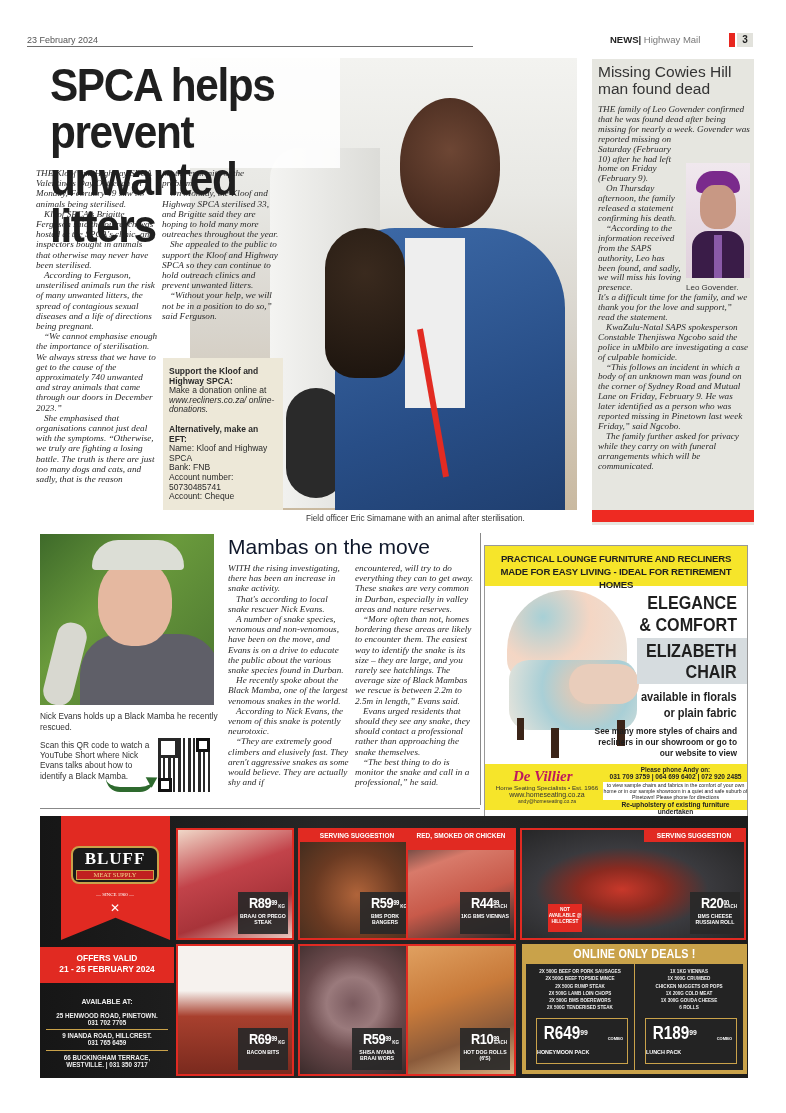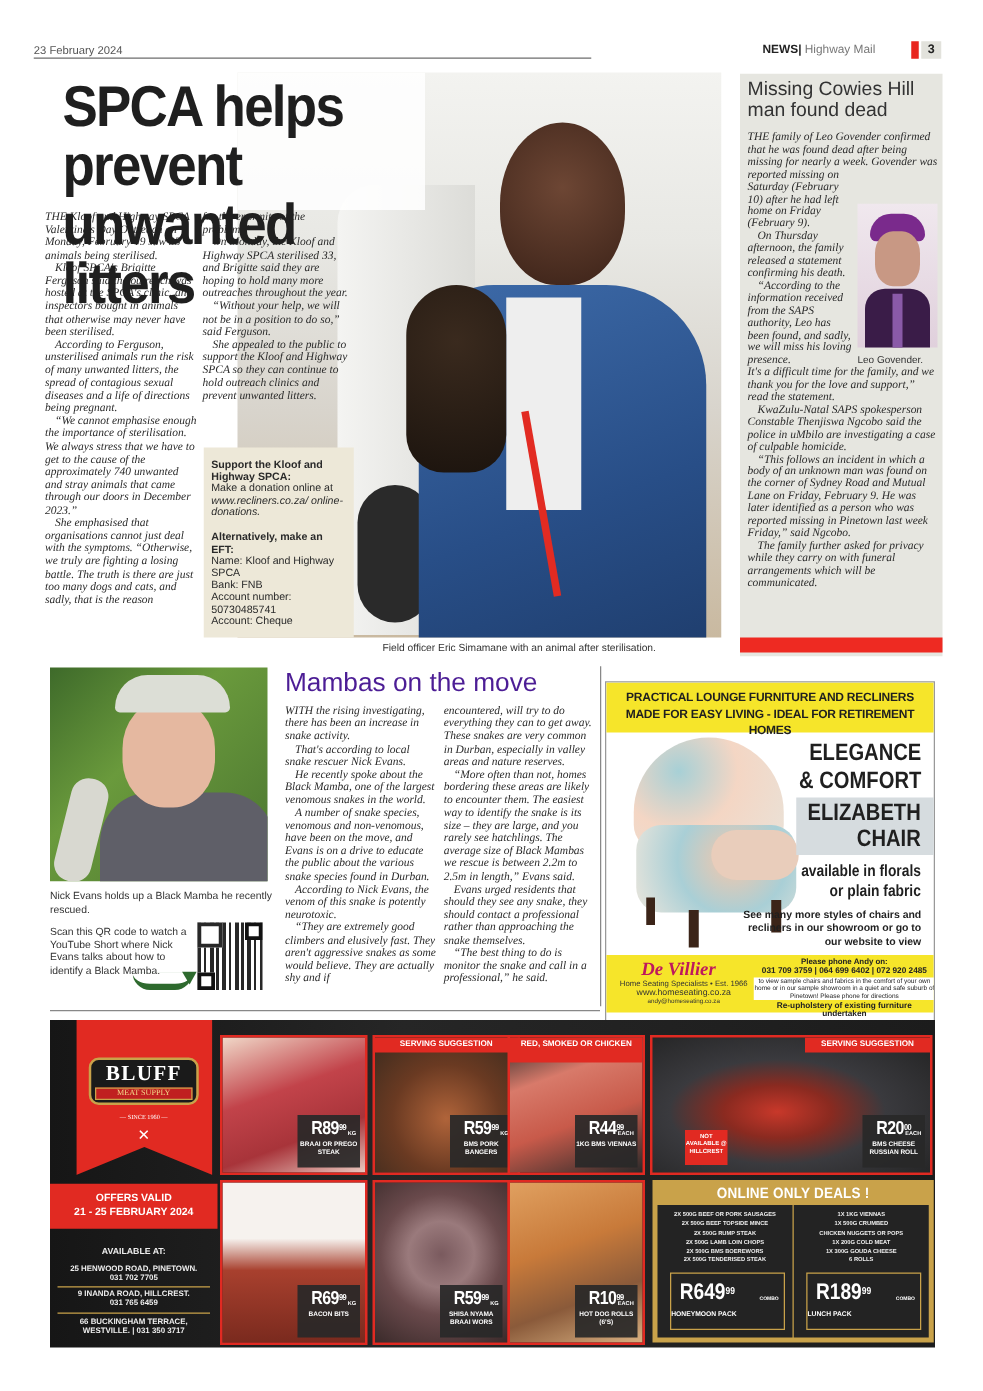--- a/index.html
+++ b/index.html
@@ -70,21 +70,21 @@
   .qr-text { left: 40px; top: 740px; width: 120px; font-family: "Liberation Sans", sans-serif; font-size: 8.3px; line-height: 10.2px; color: #333; }
   .qr { left: 158px; top: 738px; width: 52px; height: 54px; background:
       repeating-linear-gradient(90deg,#111 0 3px,#fff 3px 5px,#111 5px 7px,#fff 7px 10px),
       #fff; opacity: 0.9; }
   .qr::before { content:""; position:absolute; left:0; top:0; width:14px; height:14px; border:3px solid #111; background:#fff; }
   .qr-tr { left: 196px; top: 738px; width: 14px; height: 14px; border: 3px solid #111; background: #fff; }
   .qr-bl { left: 158px; top: 778px; width: 14px; height: 14px; border: 3px solid #111; background: #fff; }
   .qr-arrow { left: 106px; top: 778px; width: 48px; height: 14px; border-bottom: 5px solid #2e6a2e; border-radius: 0 0 30px 30px; }
   .qr-arrow-head { left: 148px; top: 774px; width: 0; height: 0; border-left: 10px solid #2e6a2e; border-top: 6px solid transparent; border-bottom: 6px solid transparent; transform: rotate(-30deg); }
 
-  .mamba-title { left: 228px; top: 535px; font-family: "Liberation Sans", sans-serif; font-size: 21px; color: #4c1d95; white-space: nowrap; }
+  .mamba-title { left: 228px; top: 535px; font-family: "Liberation Sans", sans-serif; font-size: 21px; color: #0f172a; white-space: nowrap; }
   .mamba-col1 { left: 228px; top: 563px; width: 122px; }
   .mamba-col2 { left: 355px; top: 563px; width: 122px; }
   .mamba-vrule { left: 480px; top: 533px; width: 1px; height: 272px; background: #888; }
   .mamba-hrule { left: 40px; top: 808px; width: 440px; height: 1px; background: #888; }
 
   
   .ad-furn { left: 484px; top: 545px; width: 264px; height: 324px; border: 1px solid #999; background: #fff; overflow: hidden; }
   .ad-furn .top-band { position: absolute; left: 0; top: 0; width: 100%; height: 40px; background: #f6e52a; text-align: center; font-family: "Liberation Sans", sans-serif; font-weight: 700; font-size: 9.6px; line-height: 13px; padding-top: 6px; color: #1f1f1f; letter-spacing: -0.2px; }
   .ad-furn .chair { position: absolute; left: 14px; top: 44px; width: 140px; height: 168px; }
   .ad-furn .chair .back { position: absolute; left: 8px; top: 0; width: 120px; height: 90px; background: radial-gradient(circle at 30% 30%,#a7d0d6,#f4d6c4 45%,#e9e2d8); border-radius: 60px 60px 20px 20px; }
@@ -167,22 +167,22 @@
 <div class="abs col spca-col1">
   <p class="first">THE Kloof and Highway SPCA Valentine's Day Outreach on Monday, February 19 saw 33 animals being sterilised.</p>
   <p>Kloof SPCA's Brigitte Ferguson said the outreach was hosted at the SPCA's clinic, and inspectors bought in animals that otherwise may never have been sterilised.</p>
   <p>According to Ferguson, unsterilised animals run the risk of many unwanted litters, the spread of contagious sexual diseases and a life of directions being pregnant.</p>
   <p>“We cannot emphasise enough the importance of sterilisation. We always stress that we have to get to the cause of the approximately 740 unwanted and stray animals that came through our doors in December 2023.”</p>
   <p>She emphasised that organisations cannot just deal with the symptoms. “Otherwise, we truly are fighting a losing battle. The truth is there are just too many dogs and cats, and sadly, that is the reason</p>
 </div>
 <div class="abs col spca-col2">
   <p class="first">for the enormity of the problem.”</p>
   <p>On Monday, the Kloof and Highway SPCA sterilised 33, and Brigitte said they are hoping to hold many more outreaches throughout the year.</p>
+  <p>She appealed to the public to support the Kloof and Highway SPCA so they can continue to hold outreach clinics and prevent unwanted litters.</p>
   <p>“Without your help, we will not be in a position to do so,” said Ferguson.</p>
-  <p>She appealed to the public to support the Kloof and Highway SPCA so they can continue to hold outreach clinics and prevent unwanted litters.</p>
 </div>
 <div class="abs support-box">
   <div class="b">Support the Kloof and Highway SPCA:</div>
   <div>Make a donation online at</div>
   <div class="i">www.recliners.co.za/ online-donations.</div>
   <div class="gap"></div>
   <div class="b">Alternatively, make an EFT:</div>
   <div>Name: Kloof and Highway SPCA</div>
   <div>Bank: FNB</div>
   <div>Account number:</div>
@@ -224,22 +224,22 @@
 <div class="abs qr"></div>
 <div class="abs qr-tr"></div>
 <div class="abs qr-bl"></div>
 <div class="abs qr-arrow"></div>
 <div class="abs qr-arrow-head"></div>
 
 <div class="abs mamba-title">Mambas on the move</div>
 <div class="abs col mamba-col1">
   <p class="first">WITH the rising investigating, there has been an increase in snake activity.</p>
   <p>That's according to local snake rescuer Nick Evans.</p>
+  <p>A number of snake species, venomous and non-venomous, have been on the move, and Evans is on a drive to educate the public about the various snake species found in Durban.</p>
   <p>He recently spoke about the Black Mamba, one of the largest venomous snakes in the world.</p>
-  <p>A number of snake species, venomous and non-venomous, have been on the move, and Evans is on a drive to educate the public about the various snake species found in Durban.</p>
   <p>According to Nick Evans, the venom of this snake is potently neurotoxic.</p>
   <p>“They are extremely good climbers and elusively fast. They aren't aggressive snakes as some would believe. They are actually shy and if</p>
 </div>
 <div class="abs col mamba-col2">
   <p class="first">encountered, will try to do everything they can to get away. These snakes are very common in Durban, especially in valley areas and nature reserves.</p>
   <p>“More often than not, homes bordering these areas are likely to encounter them. The easiest way to identify the snake is its size – they are large, and you rarely see hatchlings. The average size of Black Mambas we rescue is between 2.2m to 2.5m in length,” Evans said.</p>
   <p>Evans urged residents that should they see any snake, they should contact a professional rather than approaching the snake themselves.</p>
   <p>“The best thing to do is monitor the snake and call in a professional,” he said.</p>
 </div>
 <div class="abs mamba-vrule"></div>

